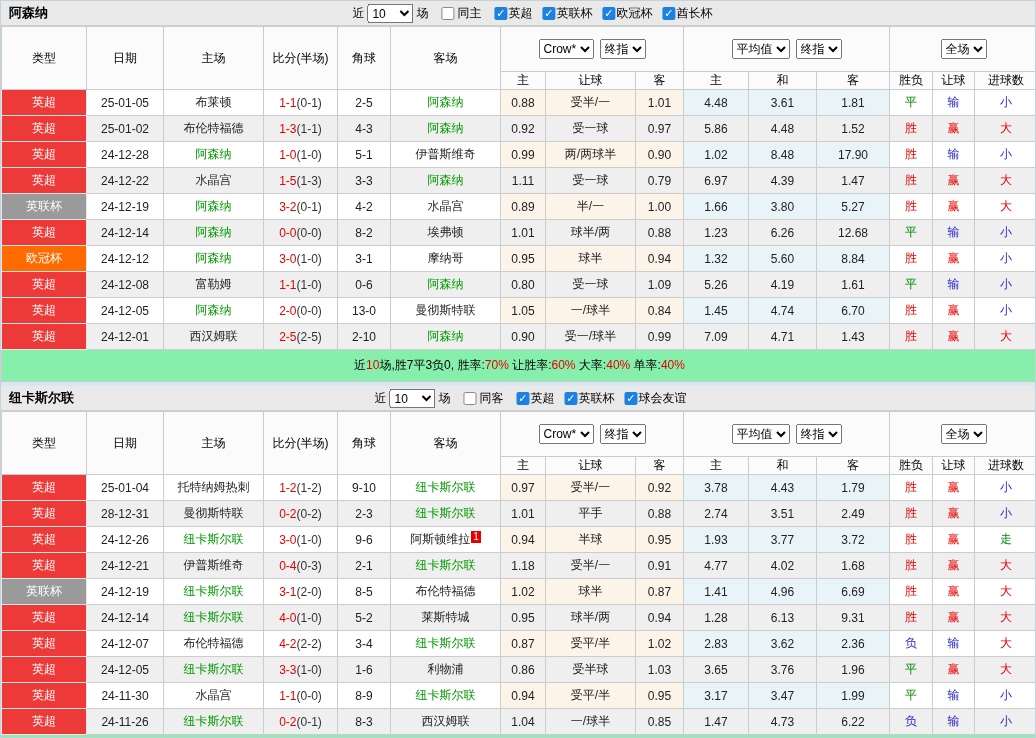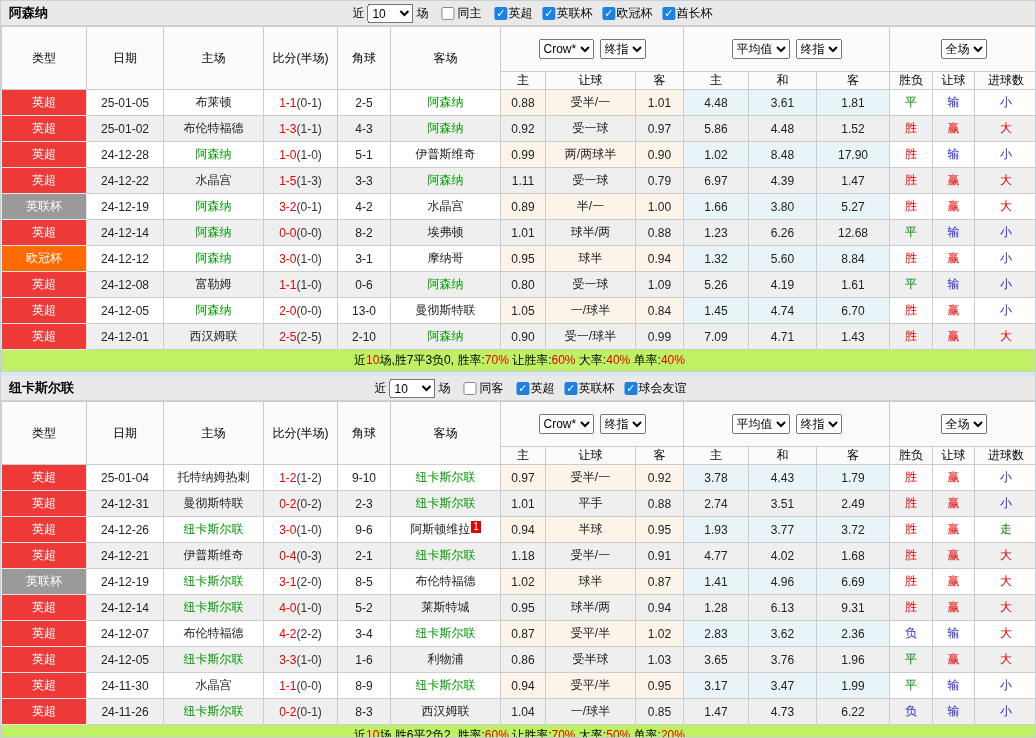--- a/index.html
+++ b/index.html
@@ -44,21 +44,21 @@
   .lg-pl { background:#ee3939 !important; }
   .lg-lc { background:#9a9a9a !important; }
   .lg-cl { background:#ff6b00 !important; }
   .s-main { color:#e60000;text-align:right; }
   .s-half { color:#333;margin-top:20px; }
   .focus { color:#009900; }
   .badge { display:inline-block; background:#e60000; color:#fff; font-size:10px; line-height:12px; padding:0 2px; margin-left:1px; vertical-align:top; }
   .c-r { color:#e60000; }
   .c-g { color:#008800; }
   .c-b { color:#2929cc; }
-  td.summary { height:22px; background:#bef264; text-align:center; color:#000; font-size:12px; }
+  td.summary { height:32px; background:#86efac; text-align:center; color:#000; font-size:12px; }
   .red { color:#e60000; }
   .section2 { border-top:4px solid #d8e6f2; }
   .bottom-strip { height:9px; background:#fff; border-top:1px solid #e4e4e4; }
 </style>
 </head>
 <body>
 
 <div class="app">
 
   <div id="sections">
@@ -410,21 +410,21 @@
     <td class="eu">3.78</td>
     <td class="eu">4.43</td>
     <td class="eu">1.79</td>
     <td class="res c-r">胜</td>
     <td class="res c-r">赢</td>
     <td class="res c-b">小</td>
   </tr>
 
   <tr>
     <td class="league lg-pl">英超</td>
-    <td class="date">24-12-31</td>
+    <td class="date">28-12-31</td>
     <td class="home">曼彻斯特联</td>
     <td class="score"><span class="s-main">0-2</span><span class="s-half">(0-2)</span></td>
     <td class="corner">2-3</td>
     <td class="away focus">纽卡斯尔联</td>
     <td class="ah">1.01</td>
     <td class="ah">平手</td>
     <td class="ah">0.88</td>
     <td class="eu">2.74</td>
     <td class="eu">3.51</td>
     <td class="eu">2.49</td>

